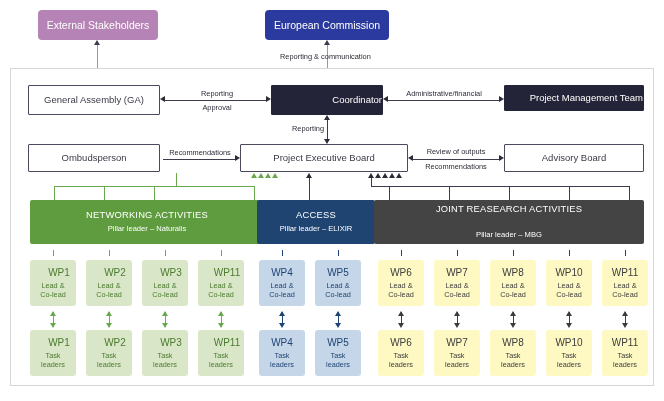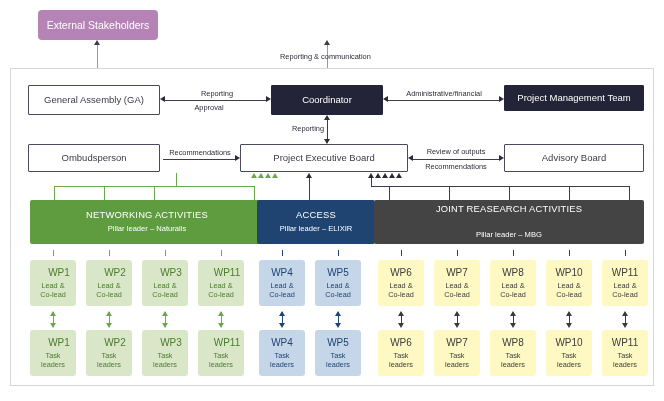--- a/index.html
+++ b/index.html
@@ -55,20 +55,21 @@
     border: 1px solid #4a4a5e;
     background: #ffffff;
     color: #3a3a48;
     font-size: 9.5px;
     border-radius: 1px;
   }
   .gov-dark {
     background: #242438;
     border: 1px solid #242438;
     color: #ffffff;
+    align-items: flex-end;
   }
   #general-assembly { left: 28px; top: 85px; width: 132px; height: 30px; }
   #coordinator      { left: 271px; top: 85px; width: 112px; height: 30px; }
   #pm-team          { left: 504px; top: 85px; width: 140px; height: 26px; }
   #ombudsperson     { left: 28px; top: 144px; width: 132px; height: 28px; }
   #exec-board       { left: 240px; top: 144px; width: 168px; height: 28px; }
   #advisory-board   { left: 504px; top: 144px; width: 140px; height: 28px; }
 
   
   .edge-label {
@@ -160,20 +161,23 @@
 </style>
 </head>
 <body>
 
 <div id="stage">
 
   <div class="box top-box" id="external-stakeholders">
     <span>External Stakeholders</span>
   </div>
 
+  <div class="box top-box" id="european-commission">
+    <span>European Commission</span>
+  </div>
 
   <div class="vline thin" style="left:97px; top:45px; height:48px;"></div>
   <div class="arrow up" style="left:93.5px; top:40px; border-bottom-color:#3c3c4c;"></div>
   <div class="hline thin" style="left:97px; top:93px; width:175px; background:#9a9aa6;"></div>
 
   <div class="vline thin" style="left:327px; top:45px; height:40px;"></div>
   <div class="arrow up" style="left:323.5px; top:40px; border-bottom-color:#3c3c4c;"></div>
   <div class="arrow down" style="left:323.5px; top:80px;"></div>
   <div class="edge-label" style="left:280px; top:52px; width:160px; text-align:left;">Reporting &amp; communication</div>
 
@@ -188,21 +192,21 @@
   </div>
 
   <div class="box gov-box gov-dark" id="pm-team">
     <span>Project Management Team</span>
   </div>
 
   <div class="hline" style="left:165px; top:99.5px; width:101px; background:#3c3c4c;"></div>
   <div class="arrow left" style="left:160px; top:96px;"></div>
   <div class="arrow right" style="left:266px; top:96px;"></div>
   <div class="edge-label" style="left:172px; top:89px; width:90px;">Reporting</div>
-  <div class="edge-label" style="left:164px; top:103px; width:90px;">Approval</div>
+  <div class="edge-label" style="left:172px; top:103px; width:90px;">Approval</div>
 
   <div class="hline" style="left:388px; top:99.5px; width:111px; background:#3c3c4c;"></div>
   <div class="arrow left" style="left:383px; top:96px;"></div>
   <div class="arrow right" style="left:499px; top:96px;"></div>
   <div class="edge-label" style="left:393px; top:89px; width:102px;">Administrative/financial</div>
 
   <div class="box gov-box" id="ombudsperson">
     <span>Ombudsperson</span>
   </div>
 

